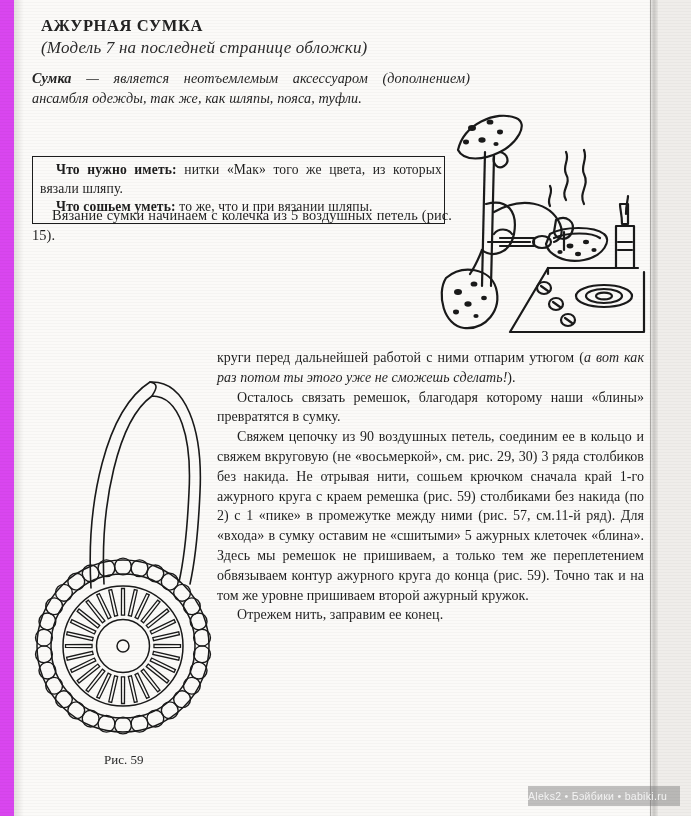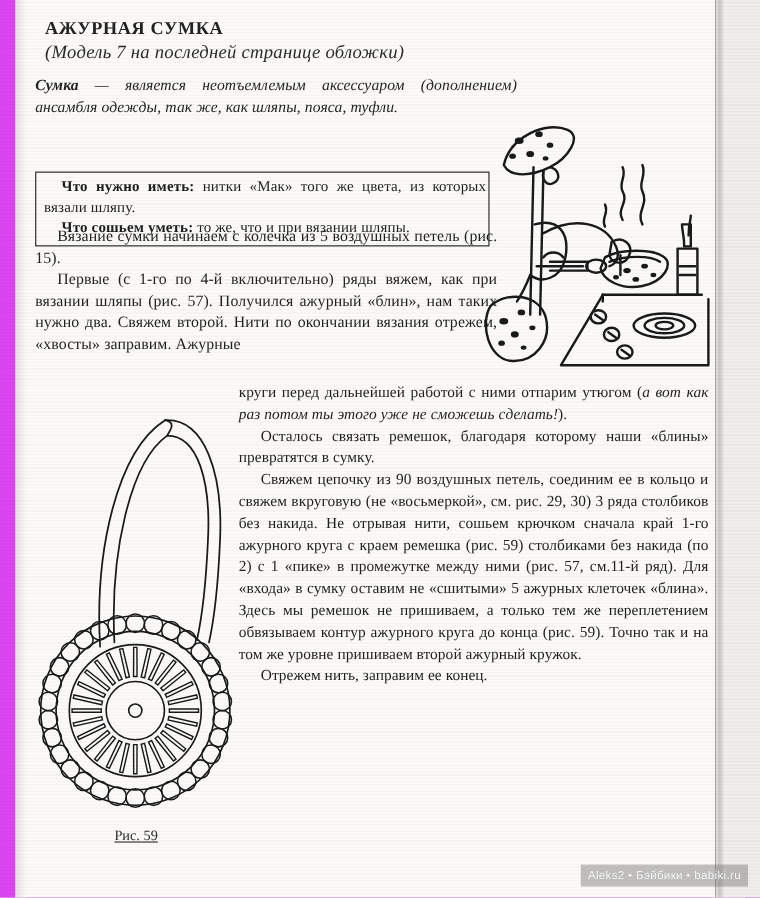--- a/index.html
+++ b/index.html
@@ -84,32 +84,32 @@
     position:absolute;left:185px;top:348px;width:427px;
     font-size:14px;line-height:19.8px;color:#1f1f1f;
     text-align:justify;letter-spacing:.05px;
   }
   .col-right p{margin:0;text-indent:20px;}
   .col-right p.cont{text-indent:0;}
   .col-right i{font-style:italic;}
 
   .fig-caption{
     position:absolute;left:72px;top:752px;
-    font-size:13px;color:#2a2a2a;text-decoration:underline;
+    font-size:13px;color:#2a2a2a;
   }
 
   
   .fig-bag{position:absolute;left:28px;top:352px;width:190px;height:396px;}
   .fig-kitchen{position:absolute;left:438px;top:108px;width:215px;height:245px;}
 
   .watermark{
     position:absolute;left:528px;top:786px;width:152px;height:20px;
     background:rgba(120,120,120,.45);
     color:#f4f4f4;font-family:"Liberation Sans","DejaVu Sans",sans-serif;
-    font-size:10.5px;line-height:20px;text-align:center;
+    font-size:10.5px;line-height:20px;text-align:left;
     letter-spacing:.3px;
   }
   .noise{
     position:absolute;inset:0;pointer-events:none;opacity:.05;
     background:
       repeating-linear-gradient(0deg,rgba(0,0,0,.5) 0 1px,transparent 1px 3px);
   }
 </style>
 </head>
 <body>
@@ -133,21 +133,20 @@
       <p>
         <b>Что нужно иметь:</b><span> нитки «Мак» того же цвета, из которых вязали шляпу.</span>
       </p>
       <p>
         <b>Что сошьем уметь:</b><span> то же, что и при вязании шляпы.</span>
       </p>
     </div>
 
     <div class="col-left">
       <p>Вязание сумки начинаем с колечка из 5 воздушных петель (рис. 15).</p>
-      <p>Первые (с 1-го по 4-й включительно) ряды вяжем, как при вязании шляпы (рис. 57). Получился ажурный «блин», нам таких нужно два. Свяжем второй. Нити по окончании вязания отрежем, «хвосты» заправим. Ажурные</p>
     </div>
 
     <div class="col-right">
       <p class="cont"><span>круги перед дальнейшей работой с ними отпарим утюгом (</span><i>а вот как раз потом ты этого уже не сможешь сделать!</i><span>).</span></p>
       <p>Осталось связать ремешок, благодаря которому наши «блины» превратятся в сумку.</p>
       <p>Свяжем цепочку из 90 воздушных петель, соединим ее в кольцо и свяжем вкруговую (не «восьмеркой», см. рис. 29, 30) 3 ряда столбиков без накида. Не отрывая нити, сошьем крючком сначала край 1-го ажурного круга с краем ремешка (рис. 59) столбиками без накида (по 2) с 1 «пике» в промежутке между ними (рис. 57, см.11-й ряд). Для «входа» в сумку оставим не «сшитыми» 5 ажурных клеточек «блина». Здесь мы ремешок не пришиваем, а только тем же переплетением обвязываем контур ажурного круга до конца (рис. 59). Точно так и на том же уровне пришиваем второй ажурный кружок.</p>
       <p>Отрежем нить, заправим ее конец.</p>
     </div>
 
     <div class="fig-caption">Рис. 59</div>

